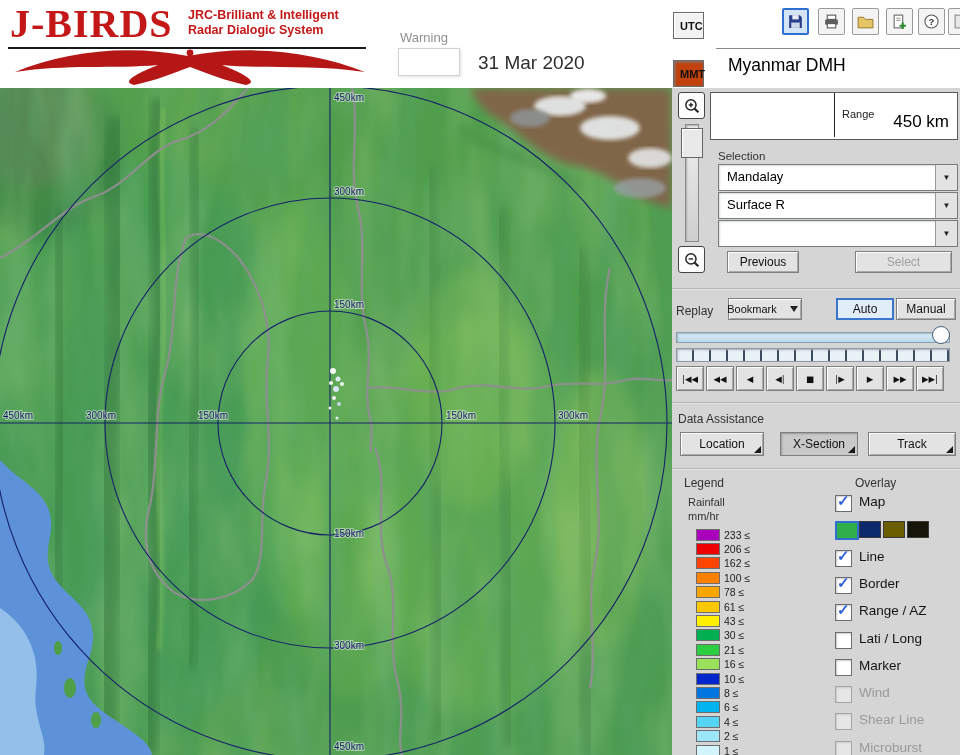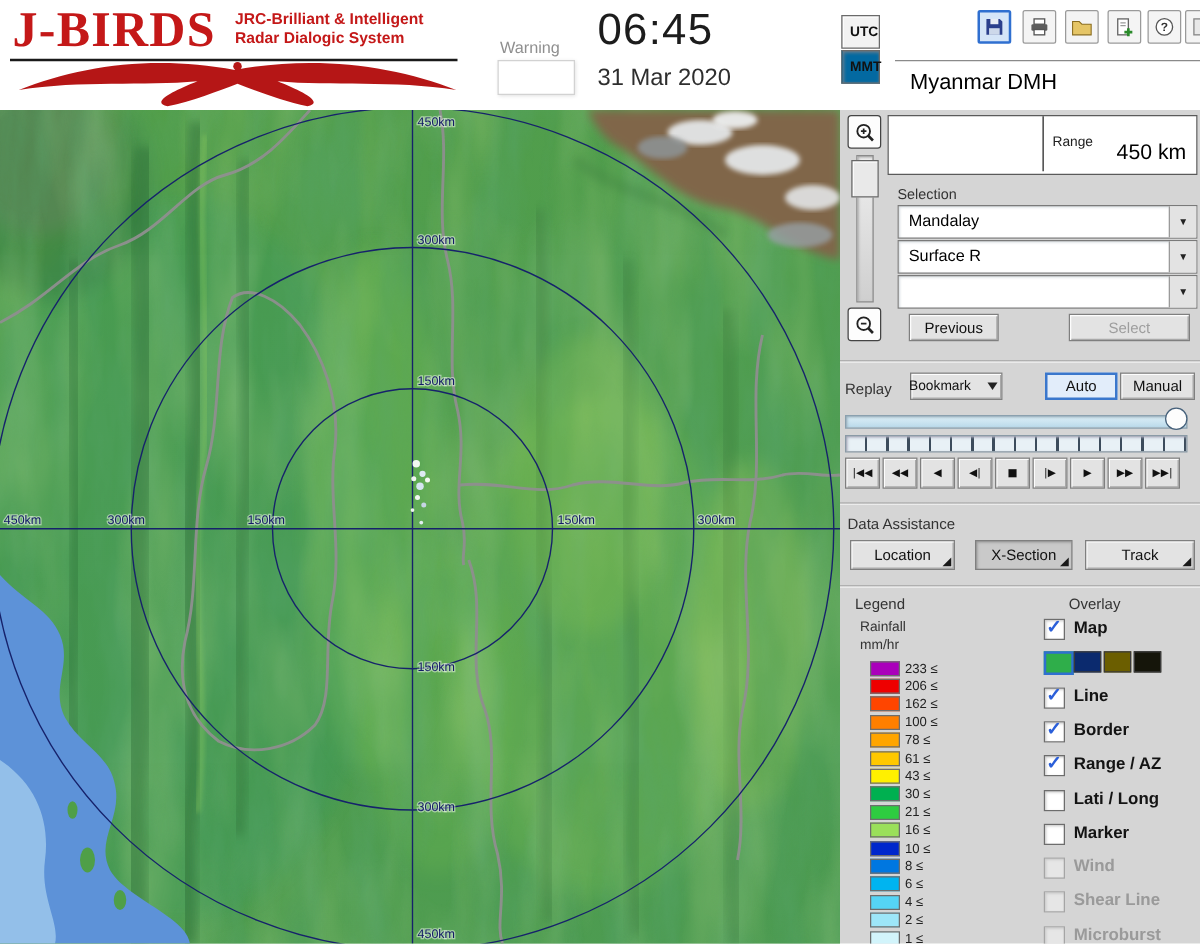--- a/index.html
+++ b/index.html
@@ -14,21 +14,21 @@
   .logo-rule{position:absolute;left:8px;top:47px;width:358px;height:2px;background:#1a1a1a;}
   .eagle{position:absolute;left:10px;top:44px;}
   .warning-label{position:absolute;left:400px;top:30px;font-size:13px;color:#8f8f8f;}
   .warning-box{position:absolute;left:398px;top:48px;width:60px;height:26px;background:#fff;
        border:1px solid #d2d2d2;box-shadow:1px 1px 3px rgba(0,0,0,.12);}
   .clock-time{position:absolute;left:478px;top:4px;font-size:35px;color:#1c1c1c;letter-spacing:1px;}
   .clock-date{position:absolute;left:478px;top:52px;font-size:19px;color:#2e2e2e;}
   .tz-btn{position:absolute;left:673px;width:31px;height:27px;font-size:11px;font-weight:bold;
        font-family:"Liberation Sans",sans-serif;color:#111;border:1px solid #6a6a6a;cursor:pointer;text-align:center;}
   .tz-btn.utc{top:12px;background:#f2f2f2;box-shadow:inset 1px 1px 0 #fff;}
-  .tz-btn.mmt{top:40px;background:#0369a1;box-shadow:inset 1px 1px 3px #778089;}
+  .tz-btn.mmt{top:60px;background:#c2410c;box-shadow:inset 1px 1px 3px #778089;}
   .tool-btn{position:absolute;top:8px;width:27px;height:27px;background:#f4f4f4;
        border:1px solid #9a9a9a;border-radius:2px;display:flex;align-items:center;
        justify-content:center;padding:0;cursor:pointer;}
   .tool-btn.sel{border:2px solid #2f6fd0;background:#d5e5f8;}
   .toolbar-rule{position:absolute;left:716px;top:48px;width:244px;height:1px;background:#8a8a8a;}
   .station{position:absolute;left:728px;top:55px;font-size:17.5px;color:#000;}
   
   .map{position:absolute;left:0;top:88px;width:672px;height:667px;background:#4e9c4c;}
   .rl{font-family:"Liberation Sans",sans-serif;font-size:10px;fill:#121a66;
       paint-order:stroke;stroke:rgba(235,245,230,.55);stroke-width:2px;}
@@ -85,21 +85,21 @@
        font-family:"DejaVu Sans",sans-serif;}
   .legend-row{position:absolute;left:0;height:13px;display:flex;align-items:center;}
   .legend-swatch{position:absolute;left:24px;width:22px;height:10px;border:1px solid #6d6d6d;}
   .legend-value{position:absolute;left:52px;font-size:10.5px;color:#222;white-space:nowrap;}
   .ov-row{position:absolute;left:0;height:22px;}
   .cb{position:absolute;left:163px;top:1px;width:15px;height:15px;background:#fff;
       border:1px solid #6d6d6d;box-shadow:inset 1px 1px 2px #cacaca;cursor:pointer;}
   .cb.checked::after{content:"\2713";position:absolute;left:1px;top:-4px;color:#2b5fd9;
       font-weight:bold;font-size:15px;}
   .cb.disabled{background:#e6e6e6;border-color:#a5a5a5;cursor:default;}
-  .ov-label{position:absolute;left:187px;top:0px;font-size:13.5px;font-weight:bold;color:#141414;
+  .ov-label{position:absolute;left:187px;top:0px;font-size:13.5px;font-weight:normal;color:#141414;
       white-space:nowrap;}
   .ov-label.dis{color:#9a9a9a;}
   .map-swatch{position:absolute;top:0px;width:20px;height:15px;border:1px solid #3a3a3a;cursor:pointer;}
   .map-swatch.sel{border:2px solid #2f6fd0;}
 </style>
 </head>
 <body>
 
 <div id="app">
 
@@ -113,21 +113,20 @@
     <svg class="eagle" width="360" height="42" viewBox="0 0 360 42">
       <path d="M5,28 C55,8 115,0 178,12 C240,0 305,8 355,28 C305,20 255,25 212,21
                C232,29 250,38 236,41 C216,37 196,29 180,23 C164,29 144,37 124,41
                C110,38 128,29 148,21 C105,25 55,20 5,28 Z" fill="#b51616"></path>
       <circle cx="180" cy="9" r="3.4" fill="#b51616"></circle>
     </svg>
 
     <div class="warning-label">Warning</div>
     <div class="warning-box"></div>
 
-    <div class="clock-time">06:45</div>
     <div class="clock-date">31 Mar 2020</div>
 
     <button class="tz-btn utc">UTC</button>
     <button class="tz-btn mmt">MMT</button>
 
     <button class="tool-btn sel" style="left:782px">
       <svg width="17" height="17" viewBox="0 0 16 16">
           <path d="M2,2 h10 l2,2 v10 h-12 z" fill="#2b3f8c"></path>
           <rect x="5" y="2" width="6" height="4" fill="#e8ecf4"></rect>
           <rect x="4" y="9" width="8" height="5" fill="#cdd8ea"></rect>

